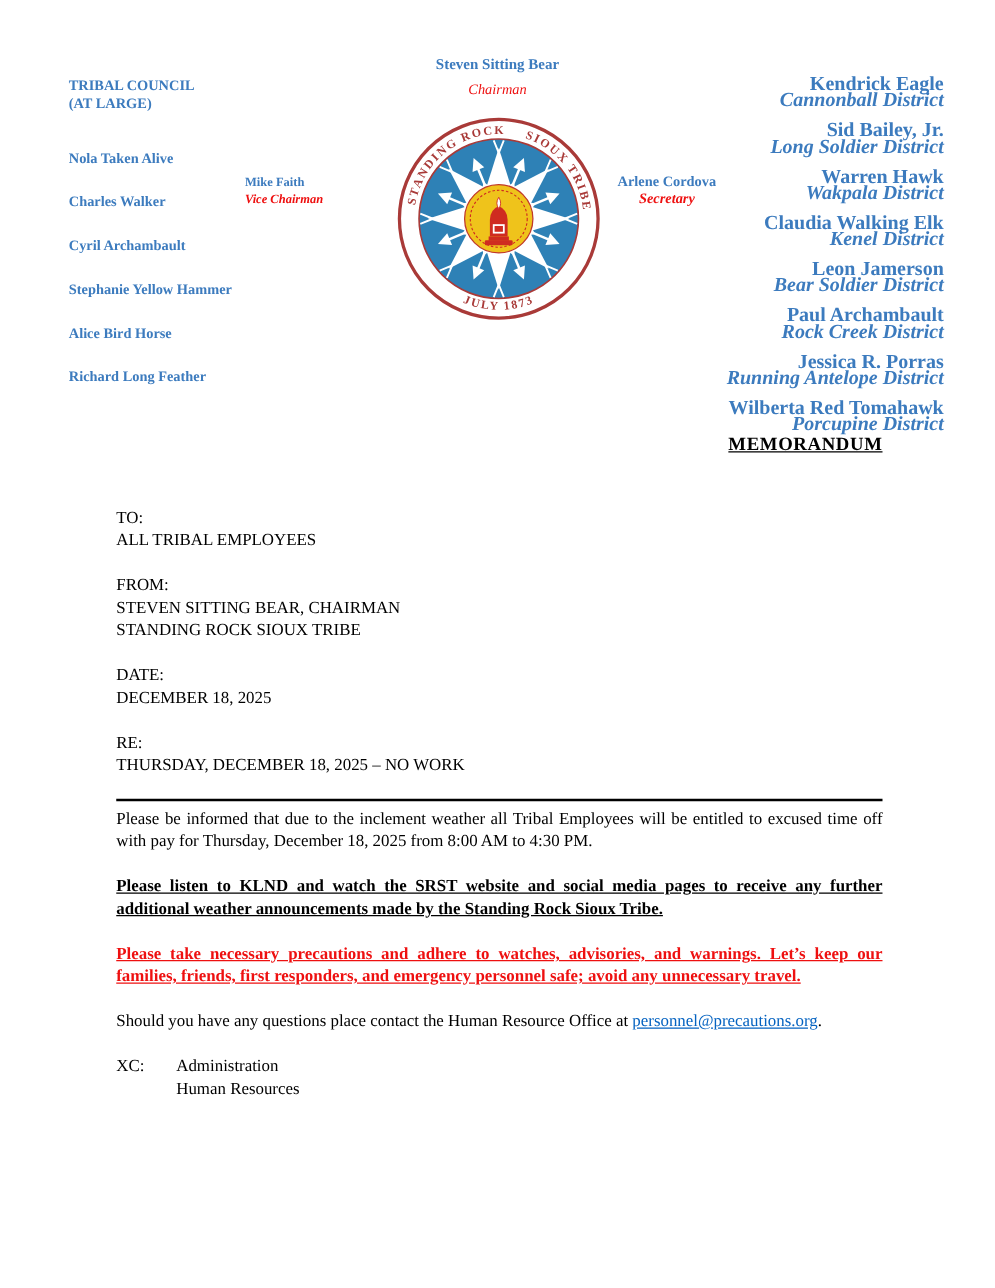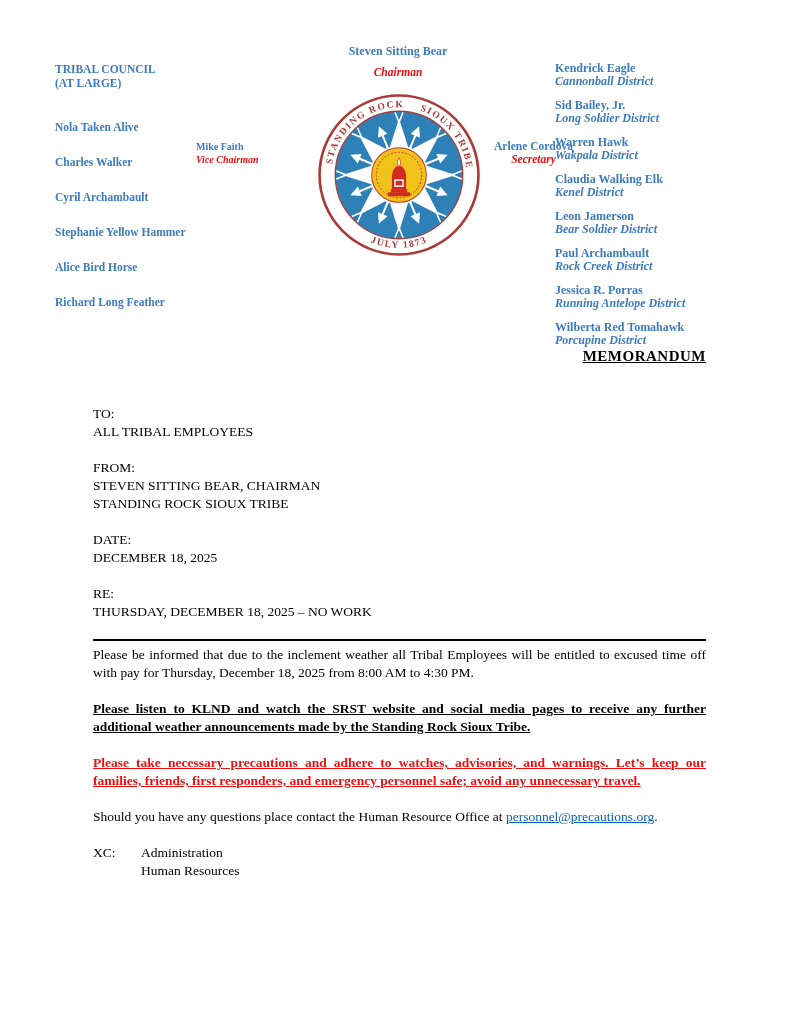--- a/index.html
+++ b/index.html
@@ -13,30 +13,30 @@
   
   .council{
     position:absolute;left:55px;top:62px;width:190px;
     color:var(--header_blue);font-weight:bold;font-size:11.5px;line-height:14px;
   }
   .council-title{margin-bottom:30px;}
   .council .member{margin-bottom:21px;}
 
   .chairman-block{position:absolute;left:0;top:44px;width:796px;text-align:center;}
   .chairman-name{color:var(--header_blue);font-weight:bold;font-size:12px;}
-  .chairman-title{color:var(--accent_red);font-weight:bold;font-style:italic;font-size:11.5px;margin-top:7px;}
+  .chairman-title{color:var(--accent_red);font-weight:normal;font-style:italic;font-size:11.5px;margin-top:7px;}
 
   .vice-block{position:absolute;left:196px;top:140px;width:110px;font-size:10px;line-height:13px;}
   .secretary-block{position:absolute;left:486px;top:140px;width:95px;text-align:center;font-size:11.5px;line-height:13px;}
   .officer-name{color:var(--header_blue);font-weight:bold;}
   .officer-title{color:var(--accent_red);font-weight:bold;font-style:italic;}
 
   .districts{
-    position:absolute;right:51px;top:62px;width:190px;
-    color:var(--header_blue);font-size:12px;line-height:12.5px;
+    position:absolute;right:41px;top:62px;width:190px;text-align:right;
+    color:var(--header_blue);font-size:16px;line-height:12.5px;
   }
   .district-entry{margin-bottom:12px;}
   .district-entry .name{font-weight:bold;}
   .district-entry .dist{font-weight:bold;font-style:italic;}
 
   .seal{position:absolute;left:316px;top:92px;width:166px;height:166px;}
   .seal svg{display:block;}
   .seal-arc-text{font-family:"Liberation Serif",serif;font-size:9.5px;font-weight:bold;letter-spacing:1.5px;fill:var(--seal_red);}
 
   

